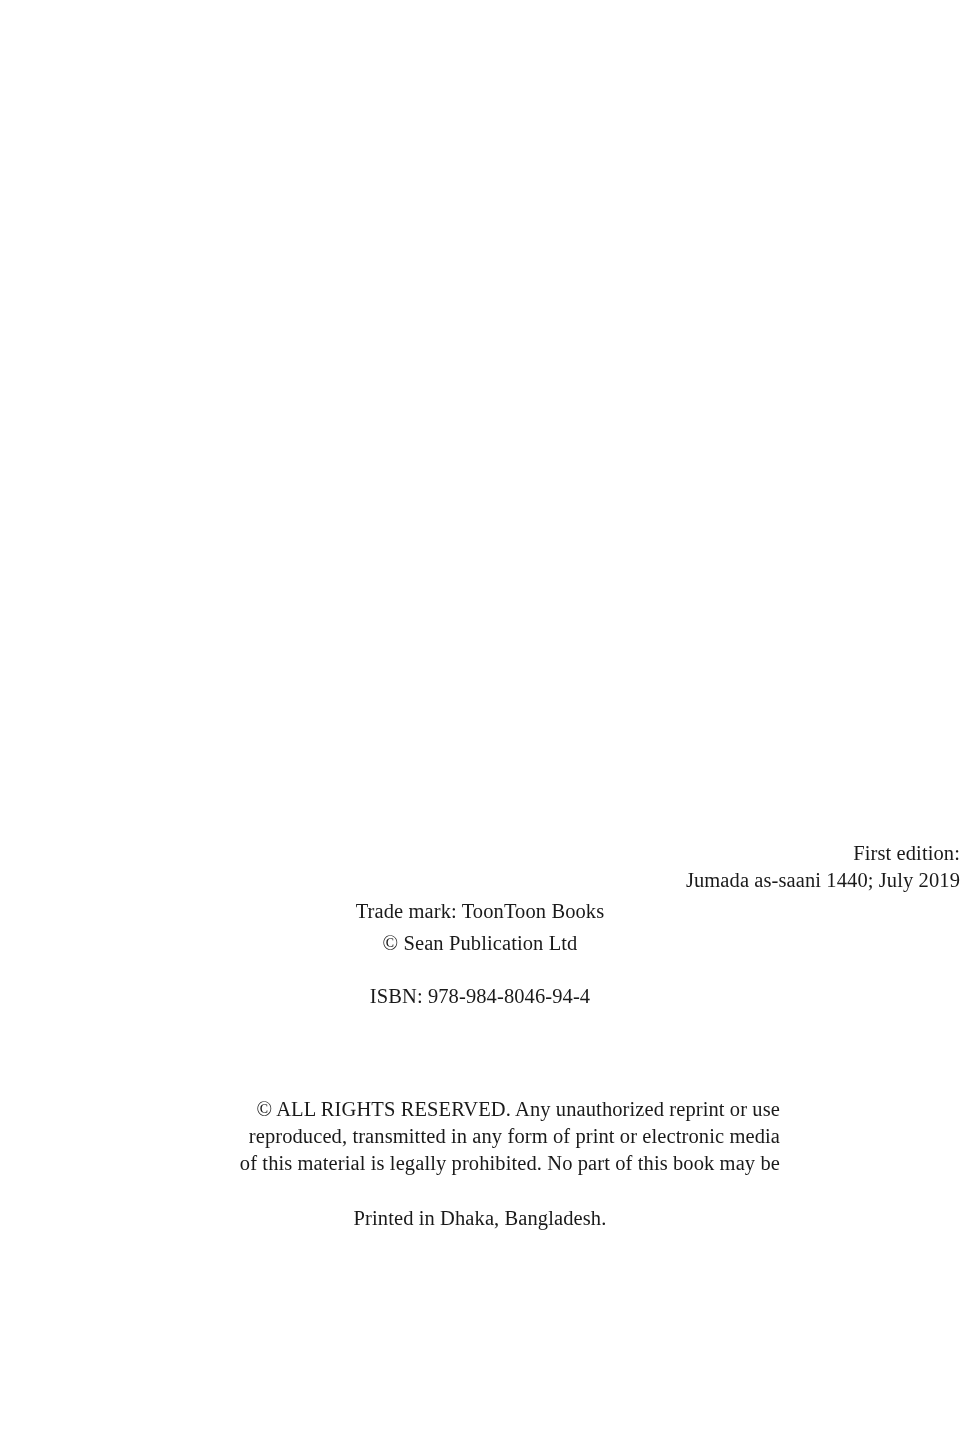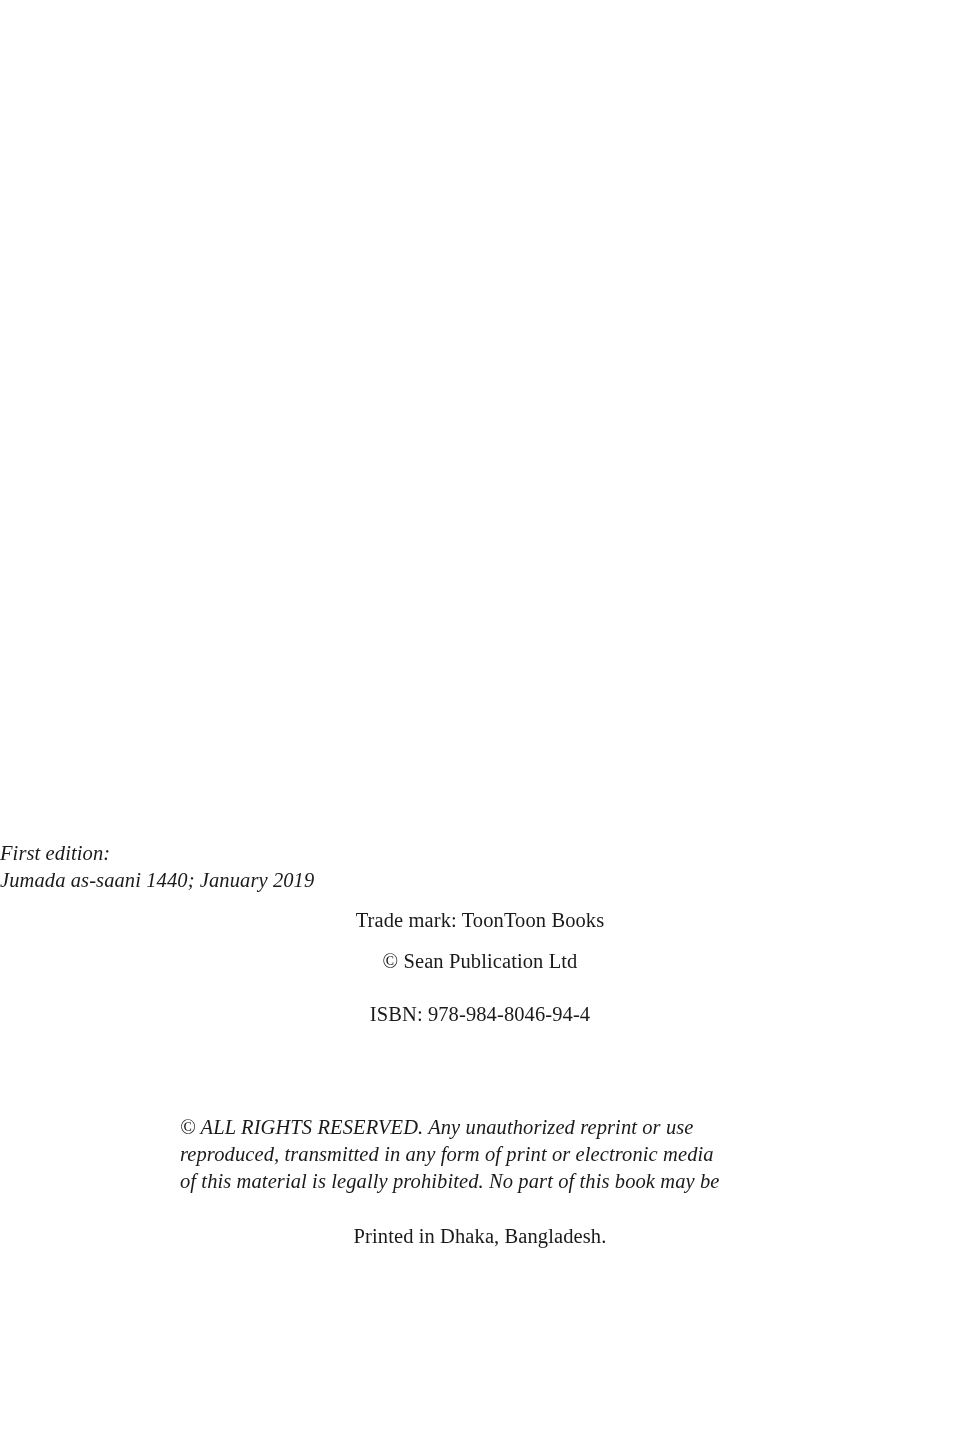--- a/index.html
+++ b/index.html
@@ -22,36 +22,35 @@
     box-sizing: border-box;
   }
   .colophon {
     position: absolute;
     left: 0;
     right: 0;
     top: 840px;
     text-align: center;
   }
   .block {
-    text-align: left;
-    font-style: italic;
+    text-align: right;
   }
   .line {
     font-size: 20.5px;
     line-height: 27px;
     letter-spacing: 0.1px;
   }
   .edition-block {
     margin-bottom: 0;
   }
   .trade-line {
-    margin-top: 13px;
+    margin-top: 4px;
   }
   .copyright-line {
-    margin-top: 14px;
+    margin-top: 5px;
   }
   .isbn-line {
     margin-top: 26px;
   }
   .rights-block {
     margin-top: 86px;
     width: 600px;
     margin-left: auto;
     margin-right: auto;
   }
@@ -64,21 +63,21 @@
 </style>
 </head>
 <body>
 
 <div class="page">
 
   <div class="colophon">
 
     <div class="block edition-block">
       <div class="line">First edition:</div>
-      <div class="line">Jumada as-saani 1440; January 2019</div>
+      <div class="line">Jumada as-saani 1440; July 2019</div>
     </div>
 
     <div class="line trade-line">Trade mark: ToonToon Books</div>
 
     <div class="line copyright-line">© Sean Publication Ltd</div>
 
     <div class="line isbn-line">ISBN: 978-984-8046-94-4</div>
 
     <div class="block rights-block">
       <div class="line">© ALL RIGHTS RESERVED. Any unauthorized reprint or use</div>

